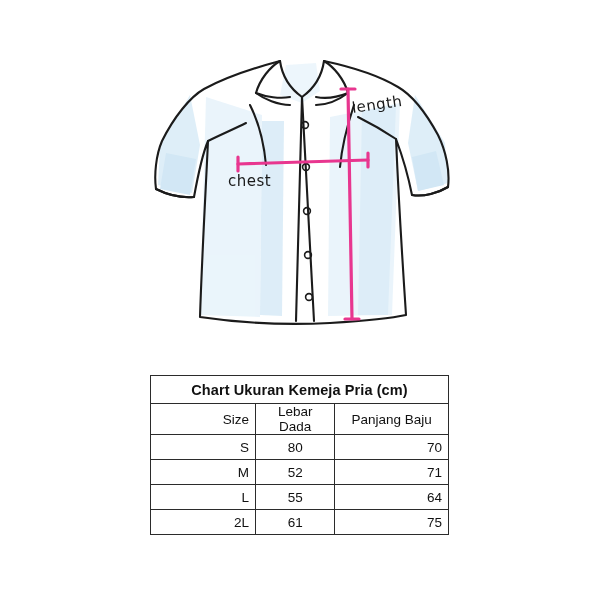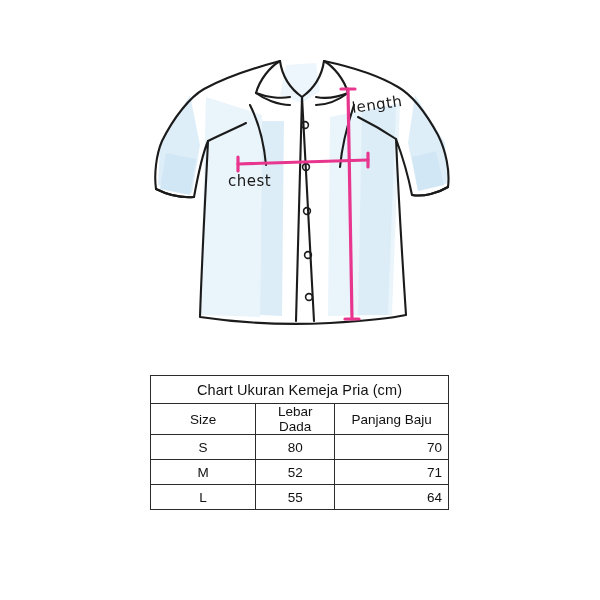--- a/index.html
+++ b/index.html
@@ -68,34 +68,34 @@
   #size-table td, #size-table th {
     border: 1px solid #2b2b2b;
     font-size: 13.5px;
     color: #111111;
     height: 25px;
     padding: 0 6px;
     font-weight: normal;
     box-sizing: border-box;
   }
   #size-table .title-cell {
-    font-weight: normal;
+    font-weight: bold;
     font-size: 14.5px;
     text-align: center;
     height: 28px;
     letter-spacing: 0.1px;
   }
   #size-table .head-cell {
     text-align: left;
   }
   #size-table .head-cell.center {
     text-align: center;
   }
   #size-table .cell-size {
-    text-align: center;
+    text-align: right;
     width: 98px;
   }
   #size-table .cell-num {
     text-align: center;
     width: 74px;
   }
   #size-table .cell-num2 {
     text-align: right;
     width: 106px;
   }
@@ -201,16 +201,21 @@
       <tr>
         <td class="cell-size">M</td>
         <td class="cell-num">52</td>
         <td class="cell-num2">71</td>
       </tr>
       <tr>
         <td class="cell-size">L</td>
         <td class="cell-num">55</td>
         <td class="cell-num2">64</td>
       </tr>
+      <tr>
+        <td class="cell-size">2L</td>
+        <td class="cell-num">61</td>
+        <td class="cell-num2">75</td>
+      </tr>
     </tbody>
   </table>
 
 </div>
 
 </body></html>

